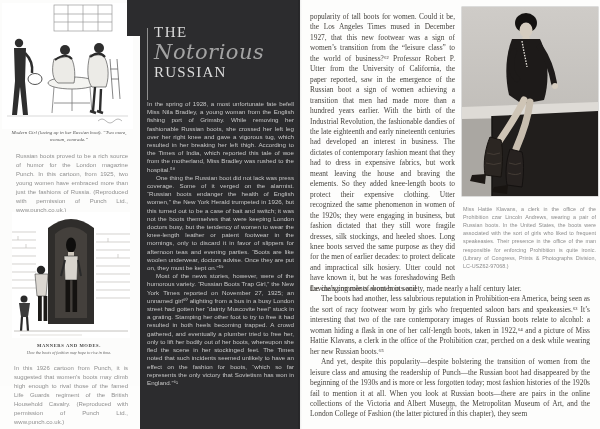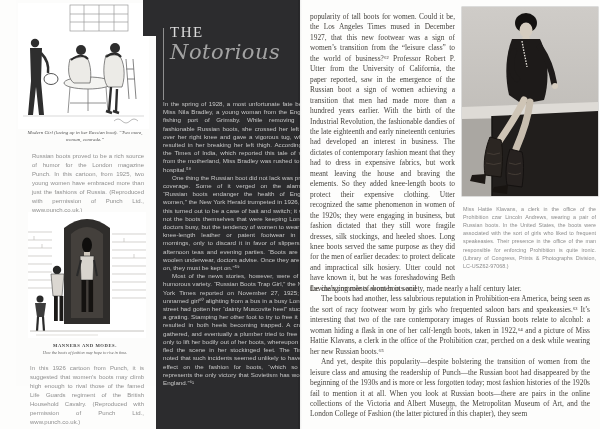--- a/index.html
+++ b/index.html
@@ -1,19 +1,19 @@
 <!DOCTYPE html>
 <html><head>
 <meta charset="utf-8">
 <style>
   html,body{margin:0;padding:0;background:#e9e9e9;}
   .spread{position:relative;width:600px;height:429px;background:#fdfdfc;overflow:hidden;
           font-family:"Liberation Serif", serif;}
   
-  .left-page{position:absolute;left:16px;top:0;width:300px;height:386px;background:#fcfcfb;text-decoration:underline;}
+  .left-page{position:absolute;left:0;top:0;width:300px;height:386px;background:#fcfcfb;text-decoration:underline;}
   .cartoon1{position:absolute;left:2px;top:3px;width:131px;height:126px;}
   .cartoon1-caption{position:absolute;left:8px;top:130px;width:122px;
       font:italic 5px/1.35 "Liberation Serif",serif;color:#555;text-align:center;}
   .cartoon-note{position:absolute;font-family:"Liberation Sans",sans-serif;
       font-size:6px;line-height:1.5;color:#8f8f8f;text-align:justify;}
   .note1{left:16px;top:152px;width:112px;}
   .cartoon2{position:absolute;left:12px;top:212px;width:118px;height:126px;}
   .cartoon2-title{position:absolute;left:8px;top:343px;width:122px;text-align:center;
       font:bold 4.6px/1.3 "Liberation Serif",serif;letter-spacing:.6px;color:#444;}
   .cartoon2-subtitle{position:absolute;left:12px;top:350px;width:114px;text-align:center;
@@ -160,20 +160,21 @@
     <div class="cartoon2-title">MANNERS AND MODES.</div>
     <div class="cartoon2-subtitle">How the boots of fashion may hope to rise in time.</div>
     <div class="cartoon-note note2">In this 1926 cartoon from Punch, it is suggested that women’s boots may climb high enough to rival those of the famed Life Guards regiment of the British Household Cavalry. (Reproduced with permission of Punch Ltd., www.punch.co.uk.)</div>
 
     <div class="panel-tab"></div>
     <div class="panel">
       <div class="chapter-rule"></div>
       <div class="chapter-head">
         <div class="kicker">THE</div>
         <div class="script">Notorious</div>
+        <div class="tline">RUSSIAN</div>
       </div>
       <div class="panel-body">
         <p>In the spring of 1928, a most unfortunate fate befell Miss Nila Bradley, a young woman from the English fishing port of Grimsby. While removing her fashionable Russian boots, she crossed her left leg over her right knee and gave a vigorous tug, which resulted in her breaking her left thigh. According to the Times of India, which reported this tale of woe from the motherland, Miss Bradley was rushed to the hospital.⁵⁸</p>
         <p class="ind">One thing the Russian boot did not lack was press coverage. Some of it verged on the alarmist. “Russian boots endanger the health of English women,” the New York Herald trumpeted in 1926, but this turned out to be a case of bait and switch; it was not the boots themselves that were keeping London doctors busy, but the tendency of women to wear the knee-length leather or patent footwear in the mornings, only to discard it in favor of slippers for afternoon teas and evening parties. “Boots are like woolen underwear, doctors advise. Once they are put on, they must be kept on.”⁵⁹</p>
         <p class="ind">Most of the news stories, however, were of the humorous variety. “Russian Boots Trap Girl,” the New York Times reported on November 27, 1925; an unnamed girl⁶⁰ alighting from a bus in a busy London street had gotten her “dainty Muscovite heel” stuck in a grating. Stamping her other foot to try to free it had resulted in both heels becoming trapped. A crowd gathered, and eventually a plumber tried to free her, only to lift her bodily out of her boots, whereupon she fled the scene in her stockinged feet. The Times noted that such incidents seemed unlikely to have an effect on the fashion for boots, “which so far represents the only victory that Sovietism has won in England.”⁶¹</p>
       </div>
     </div>
   </div>
 
   <div class="right-page">

